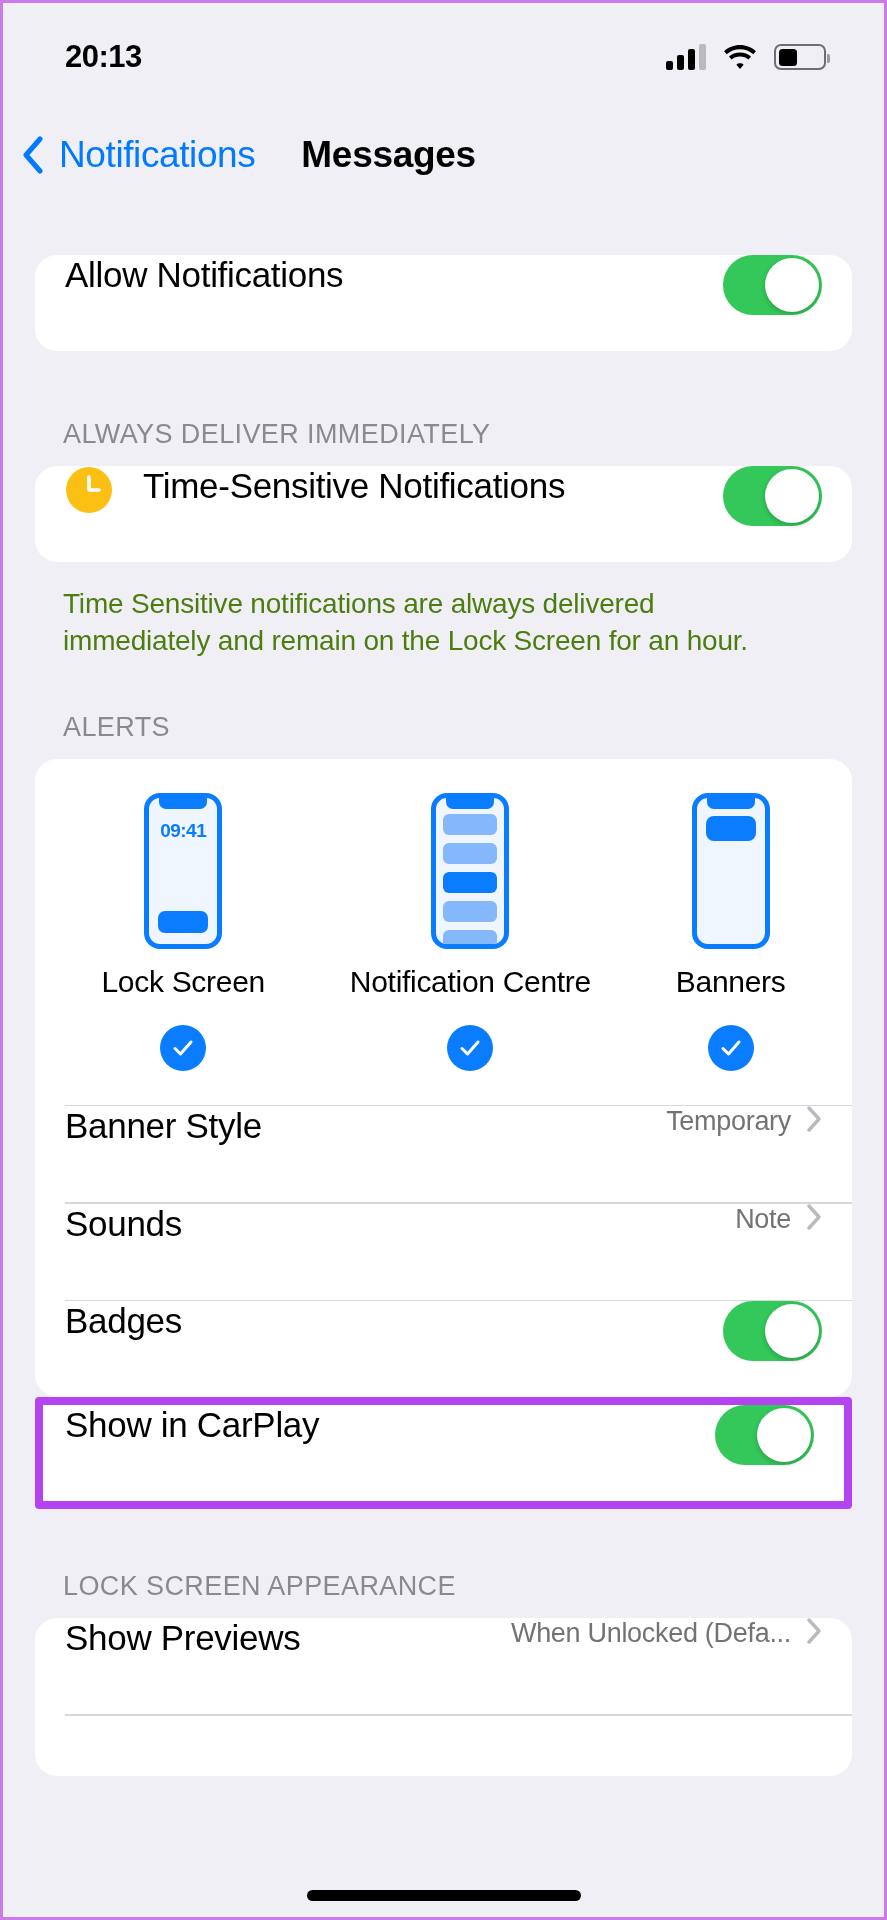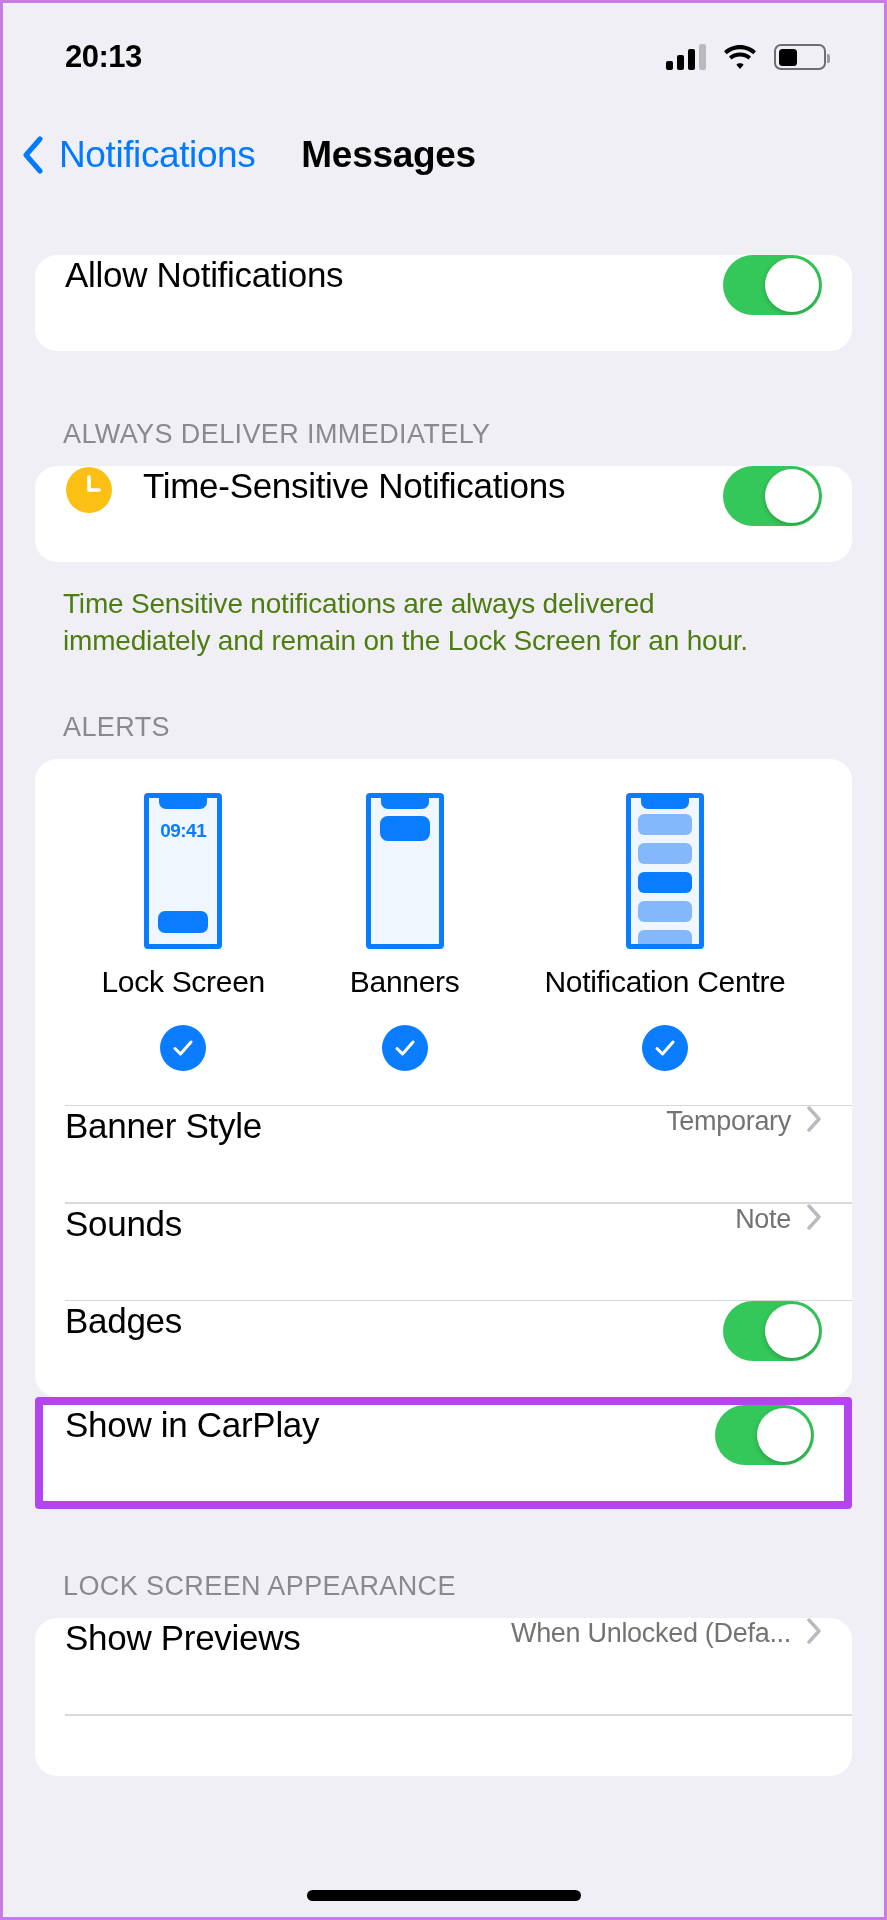--- a/index.html
+++ b/index.html
@@ -208,21 +208,21 @@
     display: flex;
     flex-direction: column;
     align-items: center;
     cursor: pointer;
   }
   .phone {
     position: relative;
     width: 78px;
     height: 156px;
     border: 5px solid #0a7cff;
-    border-radius: 4px;
+    border-radius: 16px;
     background: #f0f6ff;
     overflow: hidden;
   }
   .notch {
     position: absolute;
     top: -1px; left: 50%;
     transform: translateX(-50%);
     width: 48px; height: 12px;
     background: #0a7cff;
     border-radius: 0 0 7px 7px;
@@ -390,33 +390,20 @@
 
       <div class="alert-grid">
 
         <div class="alert-item">
           <div class="phone">
             <div class="notch"></div>
             <div class="ls-time">09:41</div>
             <div class="ls-bar"></div>
           </div>
           <div class="alert-label">Lock Screen</div>
-          <div class="check">
-            <svg viewBox="0 0 26 26">
-              <path d="M5 13.5 L10.5 19 L21 7" fill="none" stroke="#fff" stroke-width="3" stroke-linecap="round" stroke-linejoin="round"></path>
-            </svg>
-          </div>
-        </div>
-
-        <div class="alert-item">
-          <div class="phone">
-            <div class="notch"></div>
-            <div class="bn-bar"></div>
-          </div>
-          <div class="alert-label">Banners</div>
           <div class="check">
             <svg viewBox="0 0 26 26">
               <path d="M5 13.5 L10.5 19 L21 7" fill="none" stroke="#fff" stroke-width="3" stroke-linecap="round" stroke-linejoin="round"></path>
             </svg>
           </div>
         </div>
 
         <div class="alert-item">
           <div class="phone">
             <div class="notch"></div>
@@ -429,20 +416,33 @@
             </div>
           </div>
           <div class="alert-label">Notification Centre</div>
           <div class="check">
             <svg viewBox="0 0 26 26">
               <path d="M5 13.5 L10.5 19 L21 7" fill="none" stroke="#fff" stroke-width="3" stroke-linecap="round" stroke-linejoin="round"></path>
             </svg>
           </div>
         </div>
 
+        <div class="alert-item">
+          <div class="phone">
+            <div class="notch"></div>
+            <div class="bn-bar"></div>
+          </div>
+          <div class="alert-label">Banners</div>
+          <div class="check">
+            <svg viewBox="0 0 26 26">
+              <path d="M5 13.5 L10.5 19 L21 7" fill="none" stroke="#fff" stroke-width="3" stroke-linecap="round" stroke-linejoin="round"></path>
+            </svg>
+          </div>
+        </div>
+
       </div>
 
       <div class="alerts-sep"></div>
 
       <div class="row">
         <span class="row-label">Banner Style</span>
         <span class="row-value">Temporary</span>
         <svg class="chev" viewBox="0 0 15 26">
           <path d="M2 2 L12 13 L2 24" fill="none" stroke="#b9b9bf" stroke-width="3.4" stroke-linecap="round" stroke-linejoin="round"></path>
         </svg>

